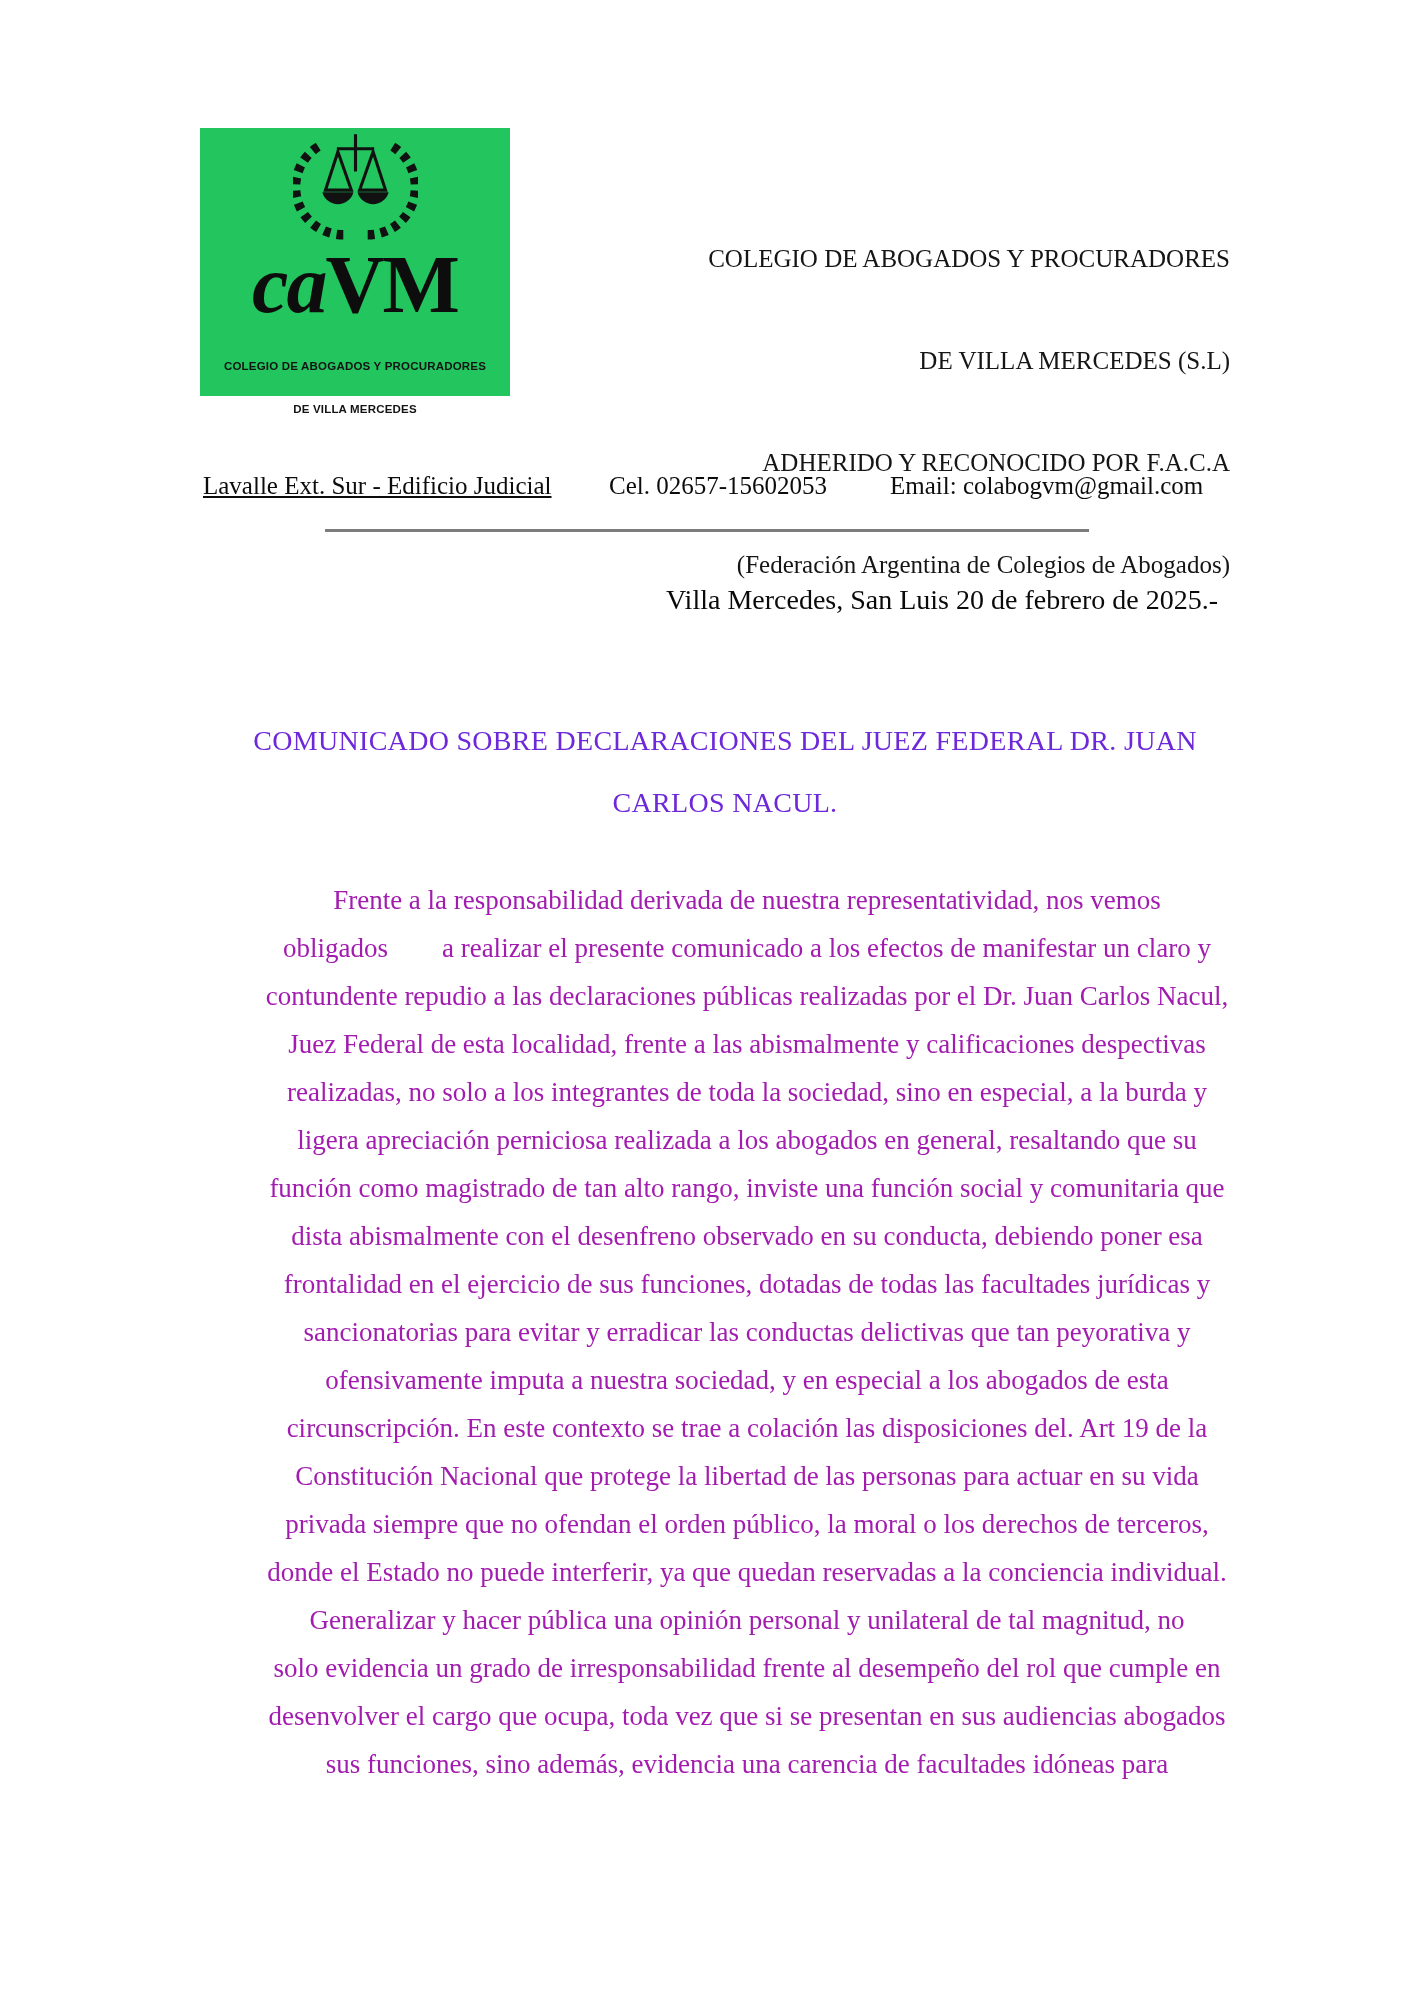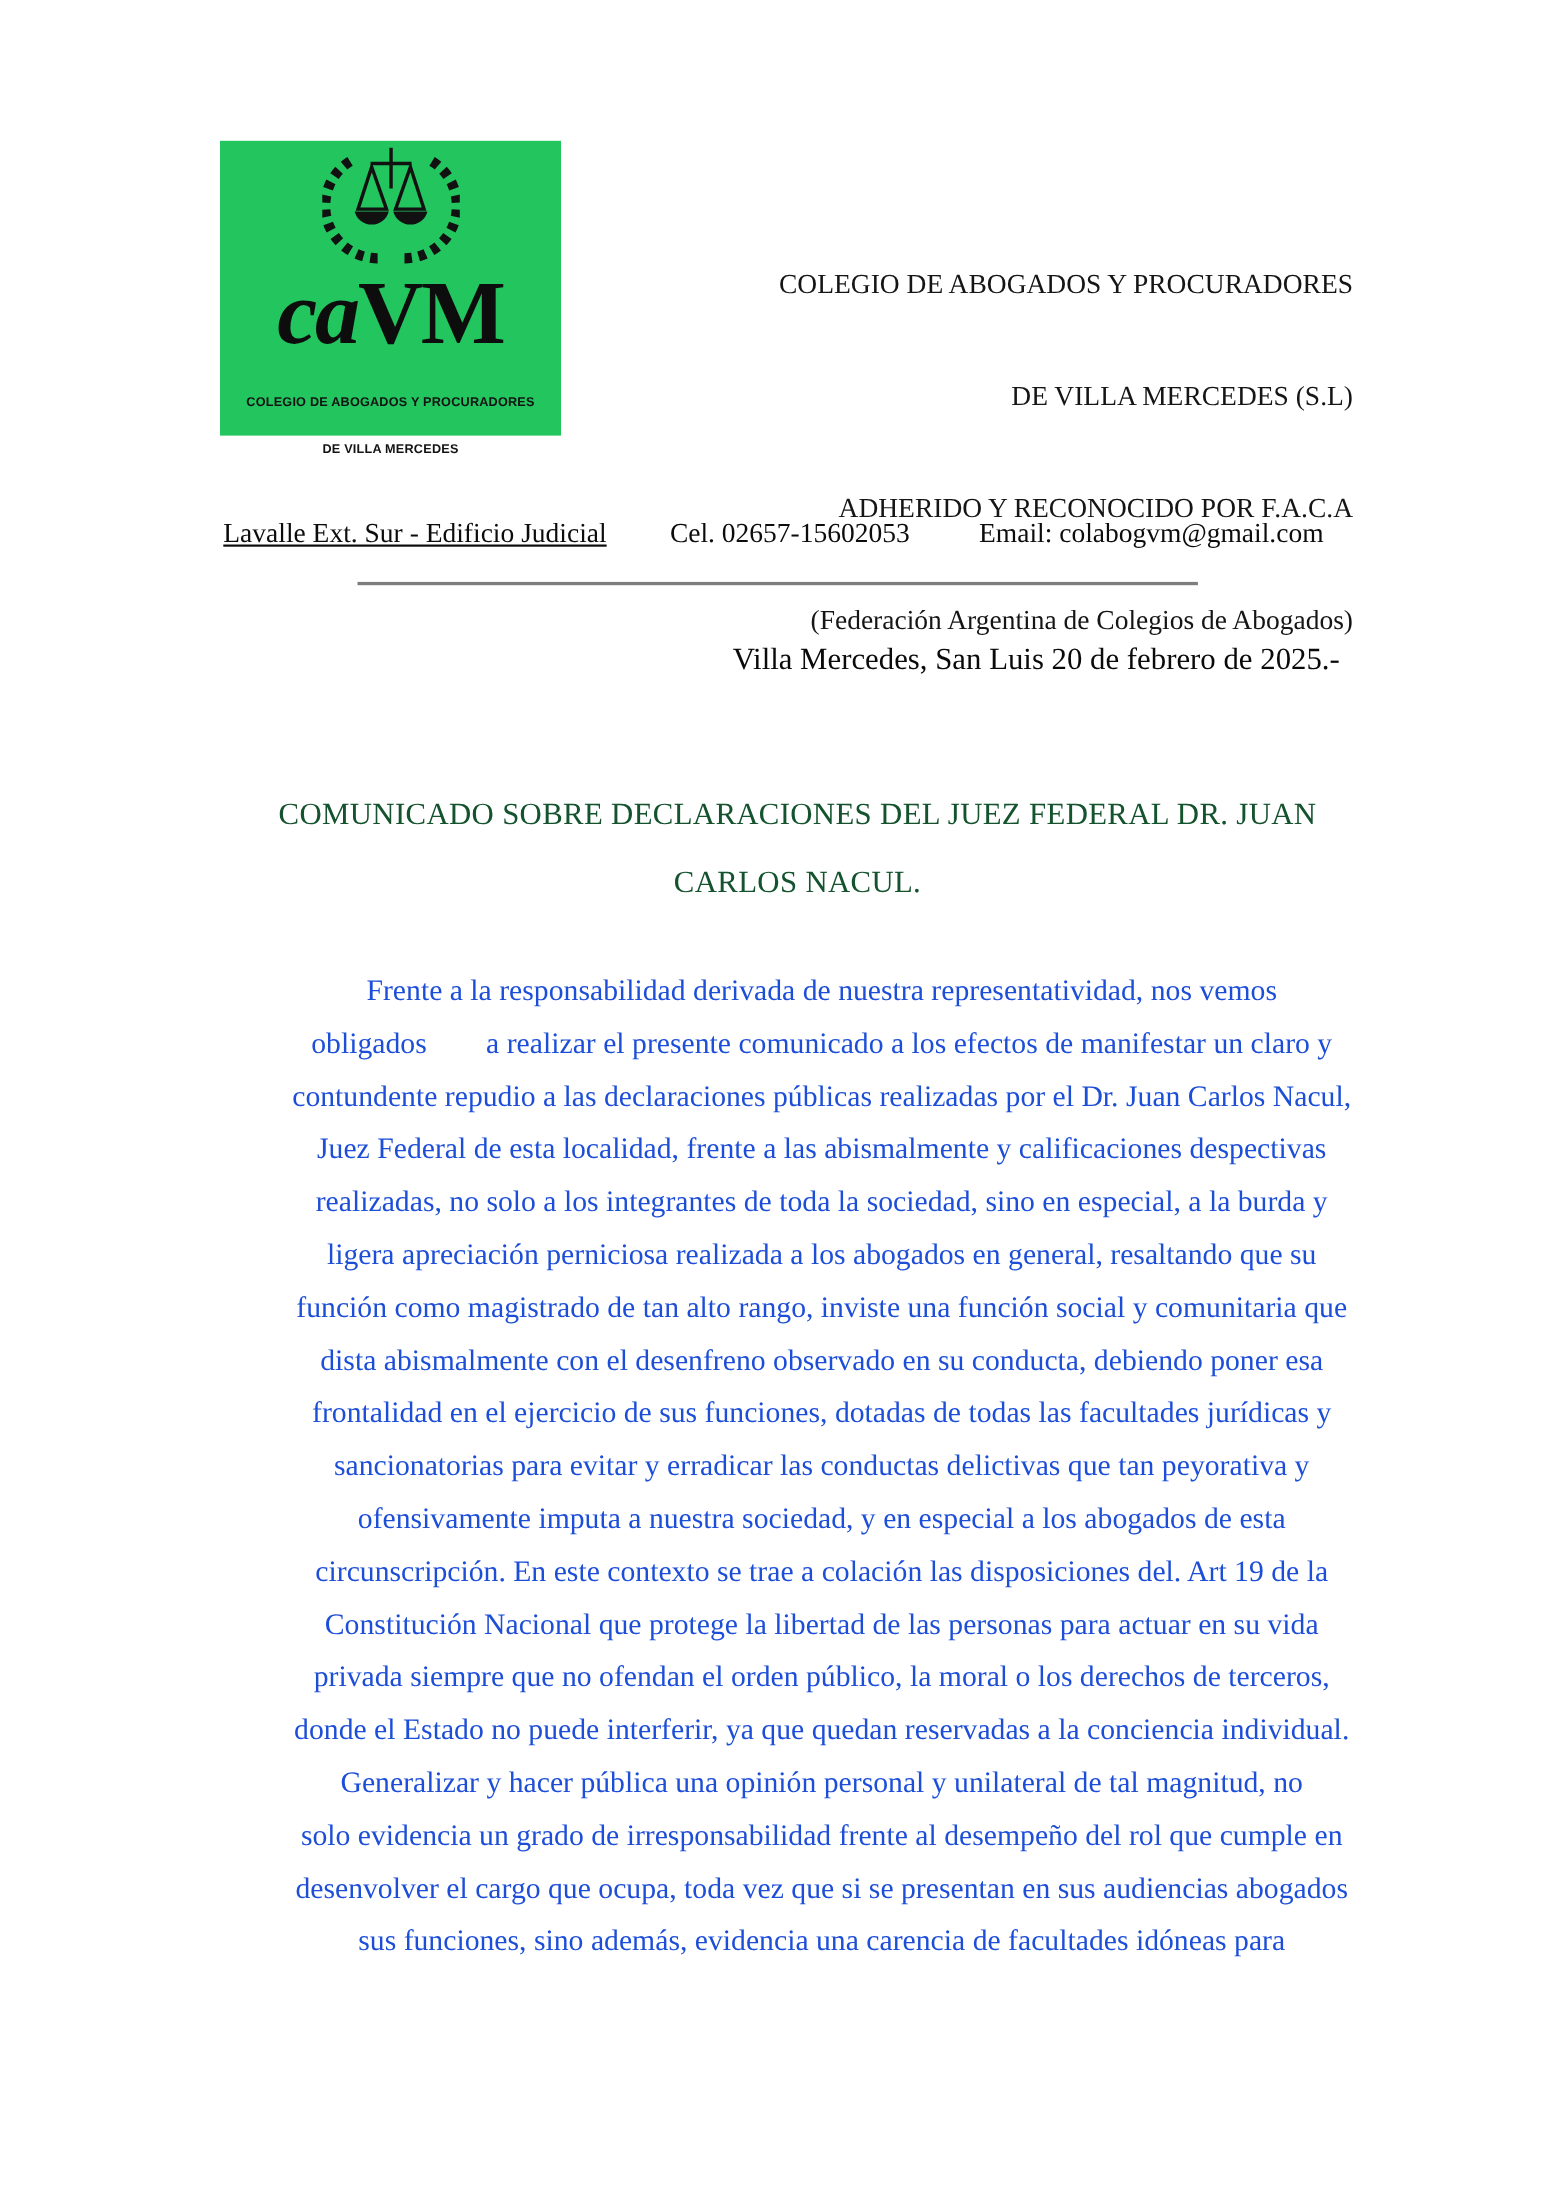--- a/index.html
+++ b/index.html
@@ -41,28 +41,28 @@
 
   
   .divider{top:529px;left:325px;width:764px;height:3px;background:#7d7d7d;}
 
   
   .dateline{top:580px;right:196px;font-size:28px;line-height:40px;white-space:pre;}
 
   
   .doc-title{
     top:710px;left:160px;width:1130px;text-align:center;
-    font-size:28px;line-height:62px;letter-spacing:.3px;color:#14532d;
+    font-size:28px;line-height:62px;letter-spacing:.3px;color:#6d28d9;
   }
   .doc-title div{white-space:pre;}
 
   
   .doc-body{
     top:876px;left:202px;width:1090px;text-align:center;
-    font-size:27px;line-height:48px;color:#1d4ed8;
+    font-size:27px;line-height:48px;color:#a21caf;
   }
   .body-line{white-space:pre;height:48px;}
 </style>
 </head>
 <body>
 
 <div class="abs logo-block">
   <svg class="logo-icon" width="125" height="118" viewBox="0 0 120 114">
     <g fill="none" stroke="#111111" stroke-width="9" stroke-dasharray="6.5 6">
       <path d="M 24 18 A 46 46 0 0 0 52 103"></path>

